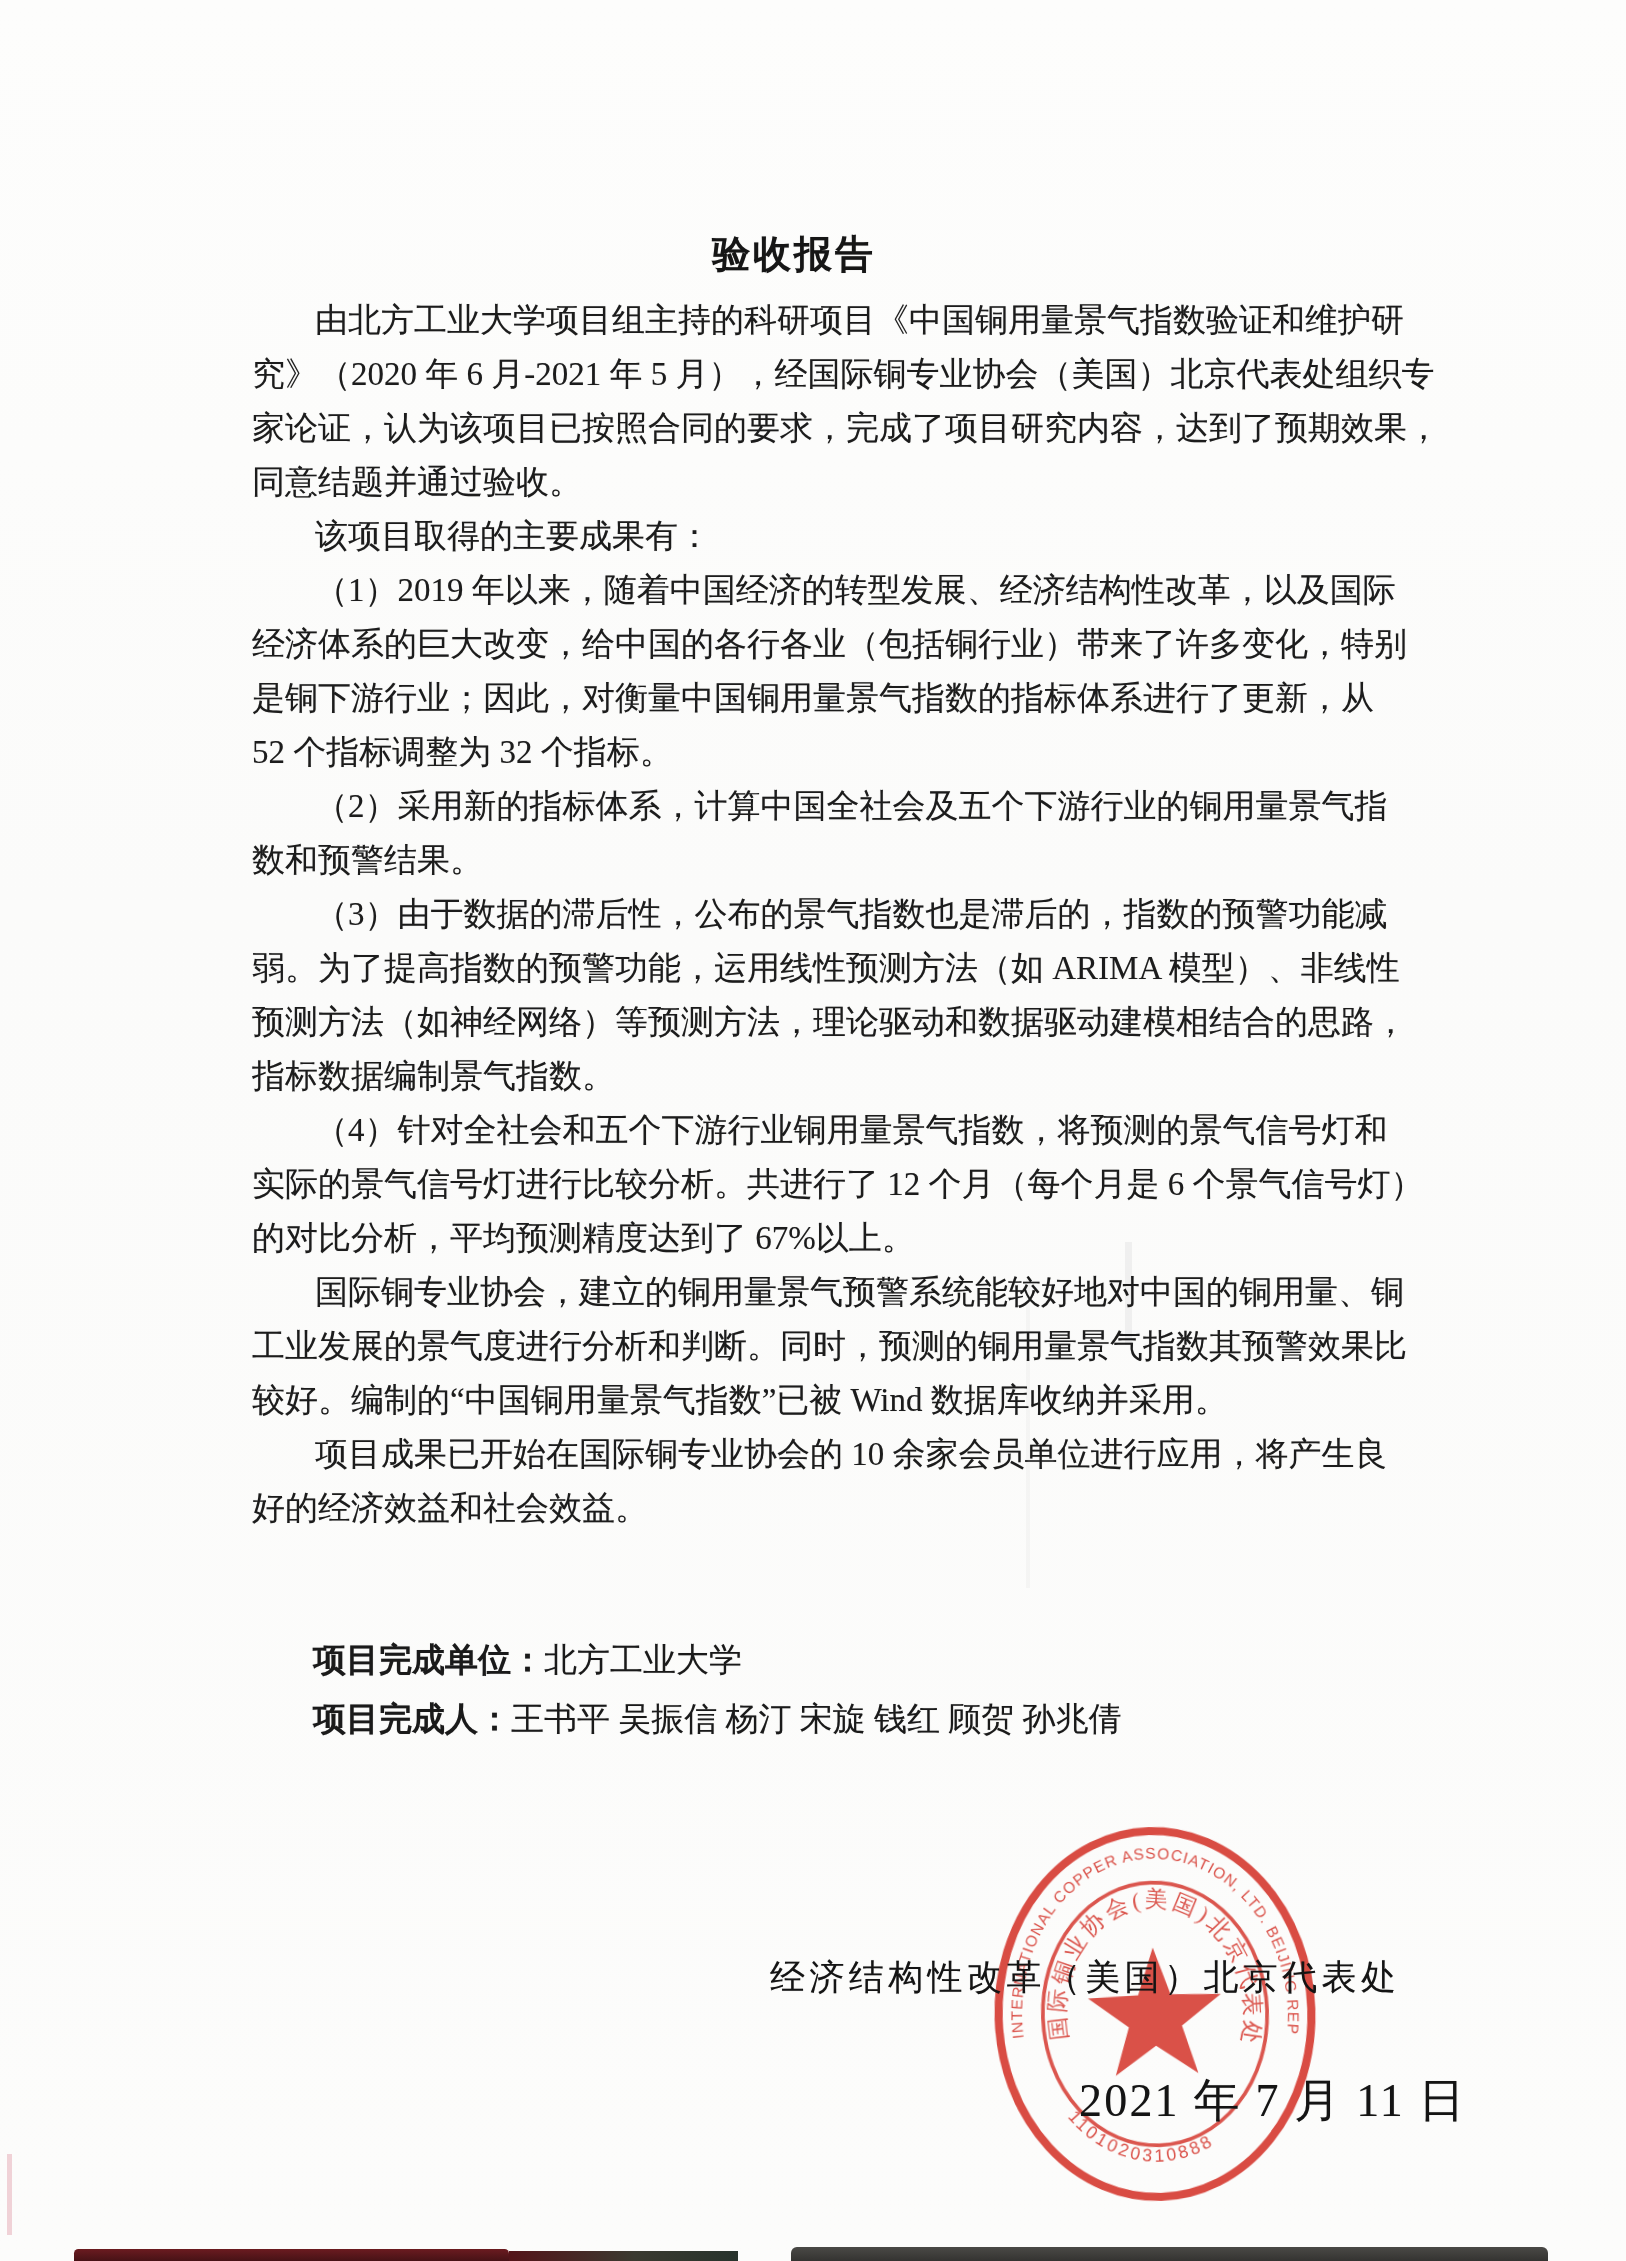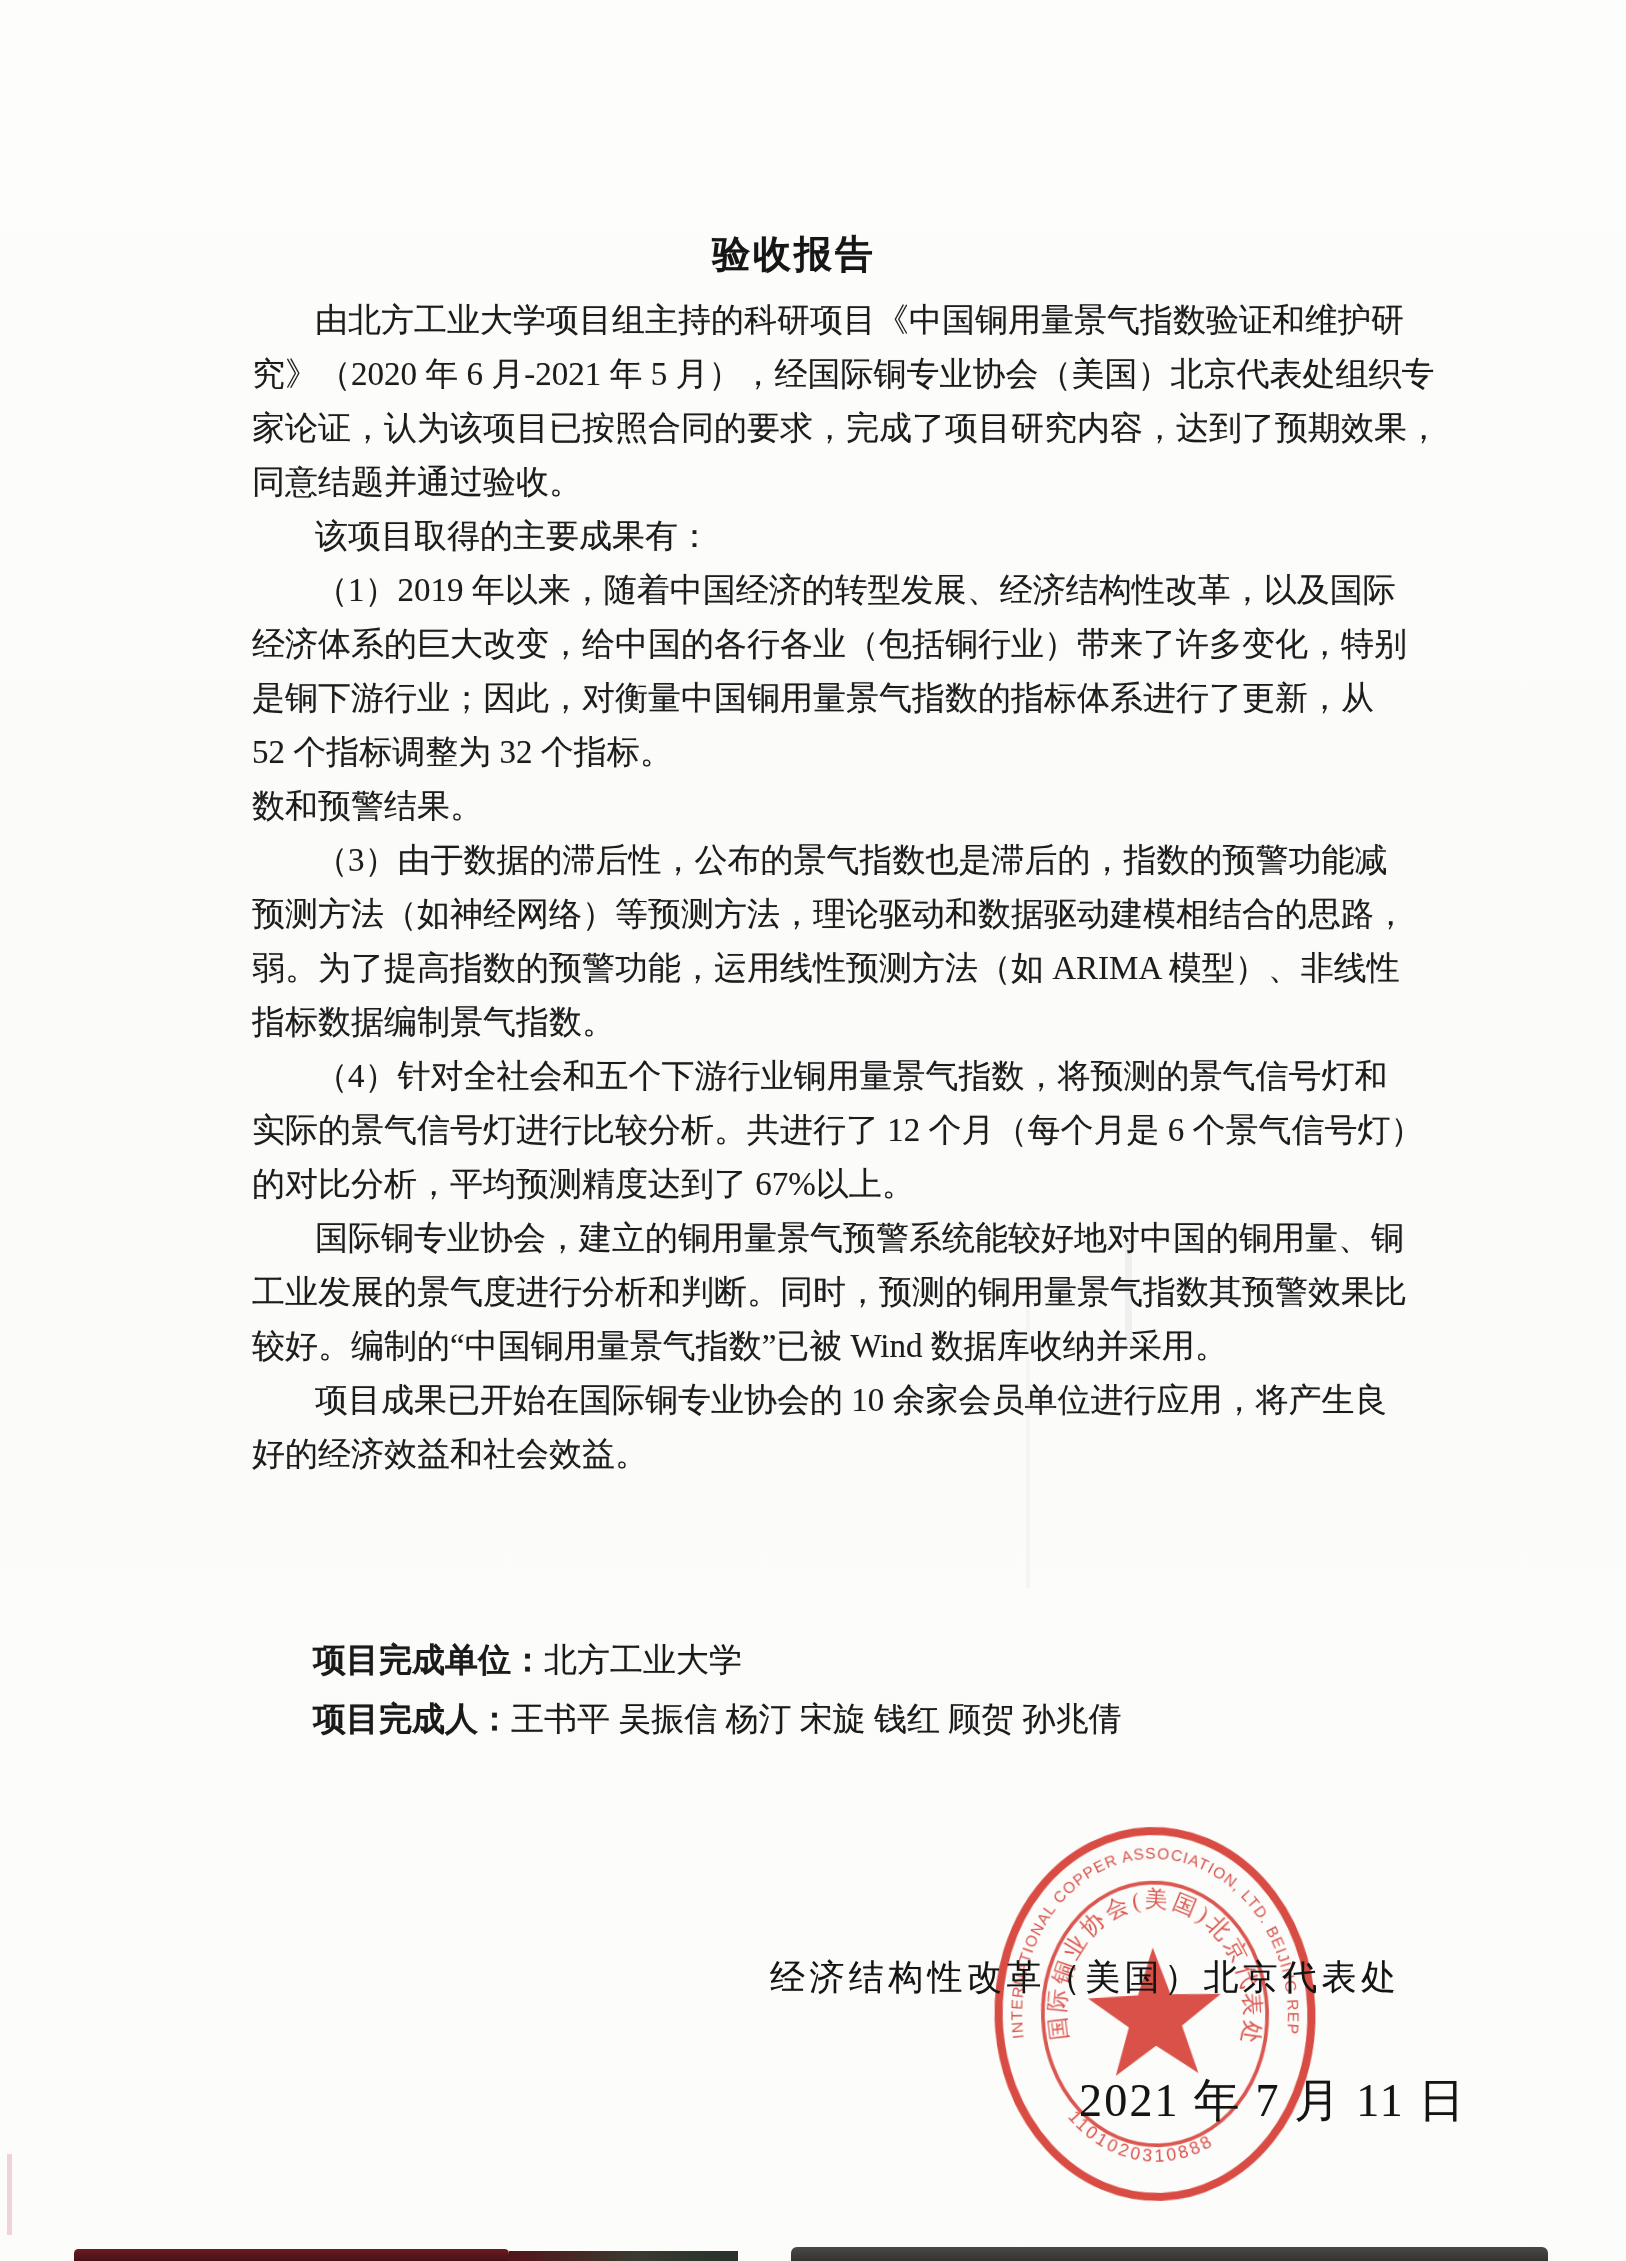--- a/index.html
+++ b/index.html
@@ -86,24 +86,25 @@
   <div class="body-text" id="body-lines">
       <div class="bline ind">由北方工业大学项目组主持的科研项目《中国铜用量景气指数验证和维护研</div>
       <div class="bline">究》（2020 年 6 月-2021 年 5 月），经国际铜专业协会（美国）北京代表处组织专</div>
       <div class="bline">家论证，认为该项目已按照合同的要求，完成了项目研究内容，达到了预期效果，</div>
       <div class="bline">同意结题并通过验收。</div>
       <div class="bline ind">该项目取得的主要成果有：</div>
       <div class="bline ind">（1）2019 年以来，随着中国经济的转型发展、经济结构性改革，以及国际</div>
       <div class="bline">经济体系的巨大改变，给中国的各行各业（包括铜行业）带来了许多变化，特别</div>
       <div class="bline">是铜下游行业；因此，对衡量中国铜用量景气指数的指标体系进行了更新，从</div>
       <div class="bline">52 个指标调整为 32 个指标。</div>
+      <div class="bline ind">（2）采用新的指标体系，计算中国全社会及五个下游行业的铜用量景气指</div>
       <div class="bline">数和预警结果。</div>
       <div class="bline ind">（3）由于数据的滞后性，公布的景气指数也是滞后的，指数的预警功能减</div>
+      <div class="bline">弱。为了提高指数的预警功能，运用线性预测方法（如 ARIMA 模型）、非线性</div>
       <div class="bline">预测方法（如神经网络）等预测方法，理论驱动和数据驱动建模相结合的思路，</div>
-      <div class="bline">弱。为了提高指数的预警功能，运用线性预测方法（如 ARIMA 模型）、非线性</div>
       <div class="bline">指标数据编制景气指数。</div>
       <div class="bline ind">（4）针对全社会和五个下游行业铜用量景气指数，将预测的景气信号灯和</div>
       <div class="bline">实际的景气信号灯进行比较分析。共进行了 12 个月（每个月是 6 个景气信号灯）</div>
       <div class="bline">的对比分析，平均预测精度达到了 67%以上。</div>
       <div class="bline ind">国际铜专业协会，建立的铜用量景气预警系统能较好地对中国的铜用量、铜</div>
       <div class="bline">工业发展的景气度进行分析和判断。同时，预测的铜用量景气指数其预警效果比</div>
       <div class="bline">较好。编制的“中国铜用量景气指数”已被 Wind 数据库收纳并采用。</div>
       <div class="bline ind">项目成果已开始在国际铜专业协会的 10 余家会员单位进行应用，将产生良</div>
       <div class="bline">好的经济效益和社会效益。</div>
     </div>

